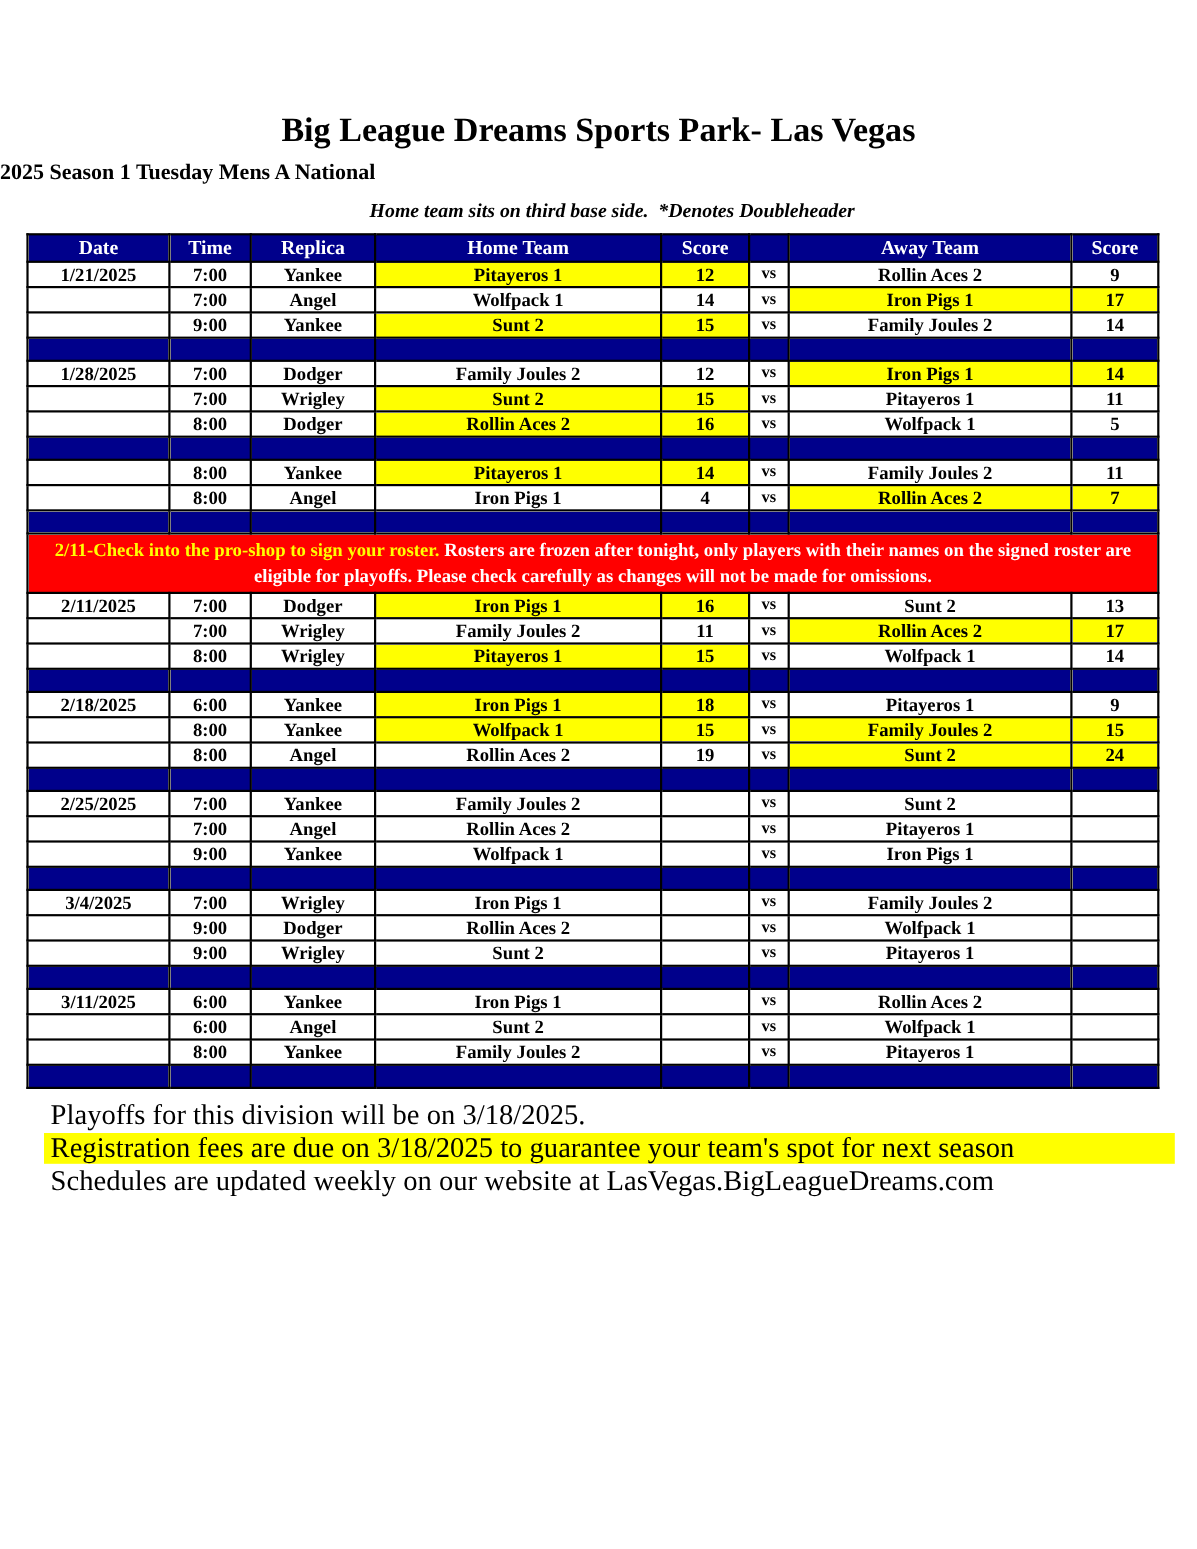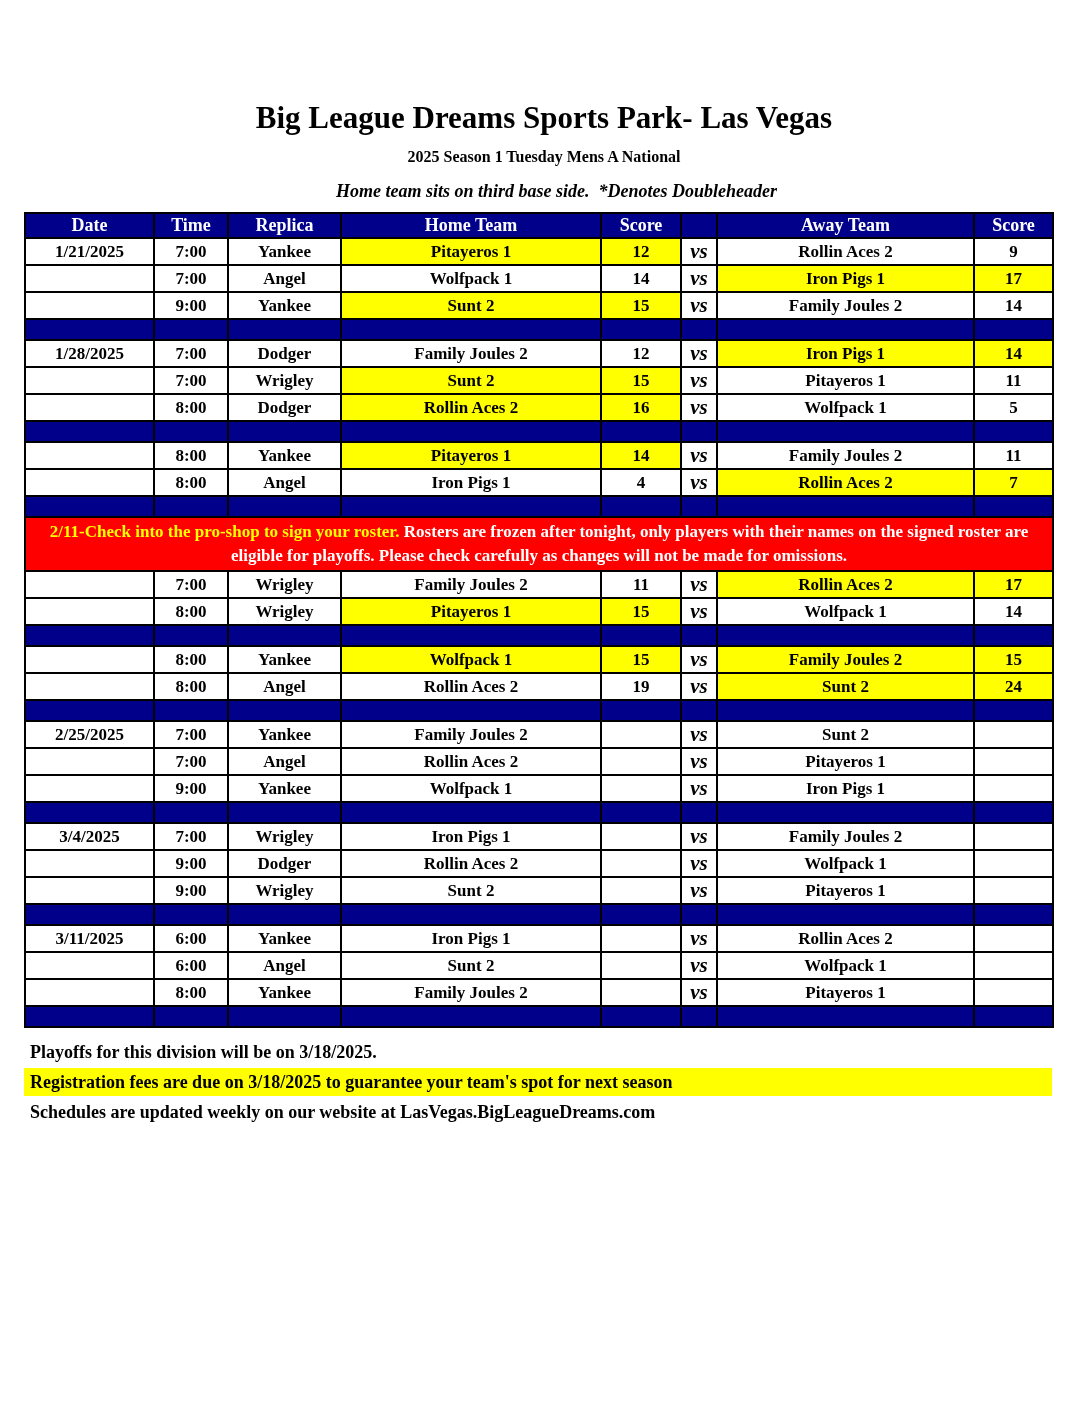--- a/index.html
+++ b/index.html
@@ -9,45 +9,45 @@
   }
   *{box-sizing:border-box;}
   html,body{margin:0;padding:0;}
   body{
     width:1088px;height:1408px;background:#ffffff;color:#000;
     font-family:"Liberation Serif","DejaVu Serif",serif;font-weight:bold;
   }
   .page{position:relative;width:1088px;height:1408px;overflow:hidden;}
 
   .title{margin:100px 0 0;text-align:center;font-size:31px;line-height:36px;font-weight:bold;}
-  .subtitle{margin:7px 0 0;text-align:center;font-size:16px;line-height:28px;font-weight:bold;}
+  .subtitle{margin:7px 0 0;font-size:20px;line-height:28px;font-weight:bold;}
   .note{margin:10px 0 0;text-align:center;font-size:18px;line-height:21px;font-style:italic;white-space:pre-wrap;padding-left:25px;}
 
   table.schedule{
     border-collapse:collapse;table-layout:fixed;
     margin:10px 0 0 24px;width:1028px;
   }
   .schedule th,.schedule td{
     border:2px solid #000;padding:0;text-align:center;vertical-align:middle;
     font-weight:bold;overflow:hidden;white-space:nowrap;
   }
   .schedule thead th{
     background:var(--navy);color:#fff;font-size:18px;height:25px;margin-left:18px;
   }
   .schedule td{font-size:17px;height:23px;}
   .schedule td.hl{background:var(--hl);}
-  .schedule td.vs-cell{font-style:italic;font-size:21px;margin-top:48px;}
+  .schedule td.vs-cell{font-size:15px;margin-top:48px;}
   .schedule tr.separator-row td{background:var(--navy);height:21px;}
   .schedule tr.notice-row td{
     background:var(--notice);color:#fff;font-size:17px;line-height:24px;
     padding:2px 6px;white-space:normal;text-align:center;height:auto;
   }
   .notice-hl{color:var(--hl);}
 
-  .footer{margin:10px 0 0 24px;width:1028px;font-size:18px;font-weight:bold;}
+  .footer{margin:10px 0 0 40px;width:1028px;font-size:26px;font-weight:normal;}
   .footer .line{line-height:26px;padding:1px 0 1px 6px;}
   .footer .hl-line{background:var(--hl);margin:2px 0;}
 </style>
 </head>
 <body>
 
 <div class="page">
   <h1 class="title">Big League Dreams Sports Park- Las Vegas</h1>
   <h2 class="subtitle">2025 Season 1 Tuesday Mens A National</h2>
   <div class="note">Home team sits on third base side.  *Denotes Doubleheader</div>
@@ -183,20 +183,30 @@
           <td></td>
           <td></td>
           <td></td>
           <td></td>
           <td></td>
         </tr>
         <tr class="notice-row">
           <td colspan="8"><span class="notice-hl">2/11-Check into the pro-shop to sign your roster.</span><span> Rosters are frozen after tonight, only players with their names on the signed roster are eligible for playoffs. Please check carefully as changes will not be made for omissions.</span></td>
         </tr>
         <tr>
+          <td>2/11/2025</td>
+          <td>7:00</td>
+          <td>Dodger</td>
+          <td class="hl">Iron Pigs 1</td>
+          <td class="hl">16</td>
+          <td class="vs-cell">vs</td>
+          <td>Sunt 2</td>
+          <td>13</td>
+        </tr>
+        <tr>
           <td></td>
           <td>7:00</td>
           <td>Wrigley</td>
           <td>Family Joules 2</td>
           <td>11</td>
           <td class="vs-cell">vs</td>
           <td class="hl">Rollin Aces 2</td>
           <td class="hl">17</td>
         </tr>
         <tr>
@@ -211,20 +221,30 @@
         </tr>
         <tr class="separator-row">
           <td></td>
           <td></td>
           <td></td>
           <td></td>
           <td></td>
           <td></td>
           <td></td>
           <td></td>
+        </tr>
+        <tr>
+          <td>2/18/2025</td>
+          <td>6:00</td>
+          <td>Yankee</td>
+          <td class="hl">Iron Pigs 1</td>
+          <td class="hl">18</td>
+          <td class="vs-cell">vs</td>
+          <td>Pitayeros 1</td>
+          <td>9</td>
         </tr>
         <tr>
           <td></td>
           <td>8:00</td>
           <td>Yankee</td>
           <td class="hl">Wolfpack 1</td>
           <td class="hl">15</td>
           <td class="vs-cell">vs</td>
           <td class="hl">Family Joules 2</td>
           <td class="hl">15</td>

